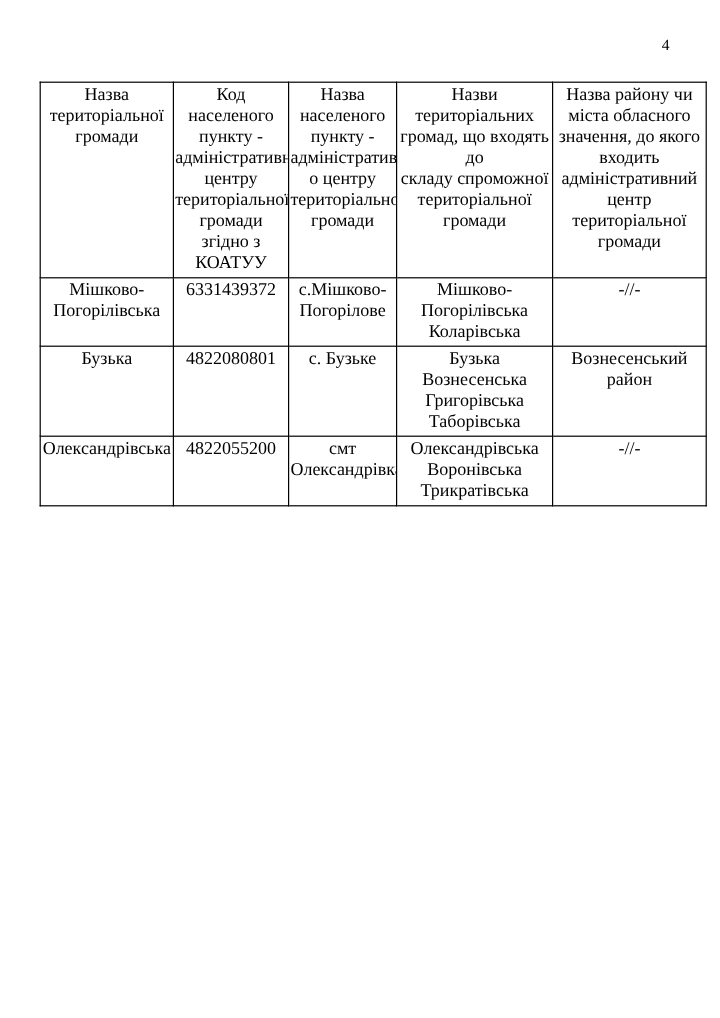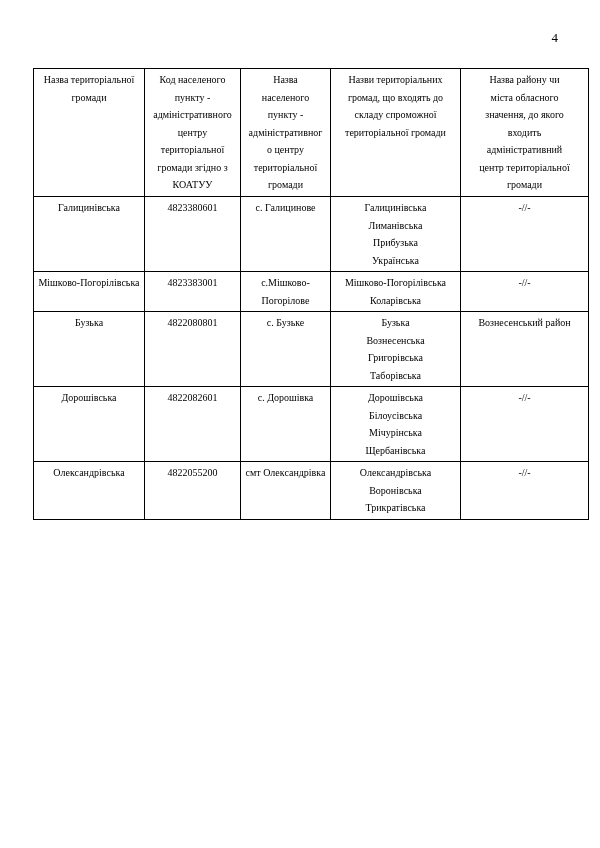--- a/index.html
+++ b/index.html
@@ -26,21 +26,21 @@
     left: 33px; top: 68px;
     width: 555px;
     border-collapse: collapse;
     table-layout: fixed;
   }
   table.communities th,
   table.communities td {
     border: 1px solid #000000;
     vertical-align: top;
     text-align: center;
-    font-size: 10px;
+    font-size: 15px;
     font-weight: normal;
     line-height: 17.5px;
     padding: 2px 1px;
     white-space: pre-line;
     overflow: hidden;
   }
   thead tr { height: 128px; }
 </style>
 </head>
 <body>
@@ -82,63 +82,43 @@
         <th>Назва району чи
 міста обласного
 значення, до якого
 входить
 адміністративний
 центр територіальної
 громади</th>
       </tr>
     </thead>
     <tbody id="table-body">
-    <tr style="height: 75px;">
-      <td>Галицинівська</td>
-      <td>4823380601</td>
-      <td>с. Галицинове</td>
-      <td>Галицинівська
-Лиманівська
-Прибузька
-Українська</td>
-      <td>-//-</td>
-    </tr>
 
     <tr style="height: 37px;">
       <td>Мішково-Погорілівська</td>
-      <td>4823383001</td>
+      <td>6331439372</td>
       <td>с.Мішково-Погорілове</td>
       <td>Мішково-Погорілівська
 Коларівська</td>
       <td>-//-</td>
     </tr>
 
 
 
     <tr style="height: 73px;">
       <td>Бузька</td>
       <td>4822080801</td>
       <td>с. Бузьке</td>
       <td>Бузька
 Вознесенська
 Григорівська
 Таборівська</td>
       <td>Вознесенський район</td>
     </tr>
 
-    <tr style="height: 72px;">
-      <td>Дорошівська</td>
-      <td>4822082601</td>
-      <td>с. Дорошівка</td>
-      <td>Дорошівська
-Білоусівська
-Мічурінська
-Щербанівська</td>
-      <td>-//-</td>
-    </tr>
 
     <tr style="height: 58px;">
       <td>Олександрівська</td>
       <td>4822055200</td>
       <td>смт Олександрівка</td>
       <td>Олександрівська
 Воронівська
 Трикратівська</td>
       <td>-//-</td>
     </tr>

